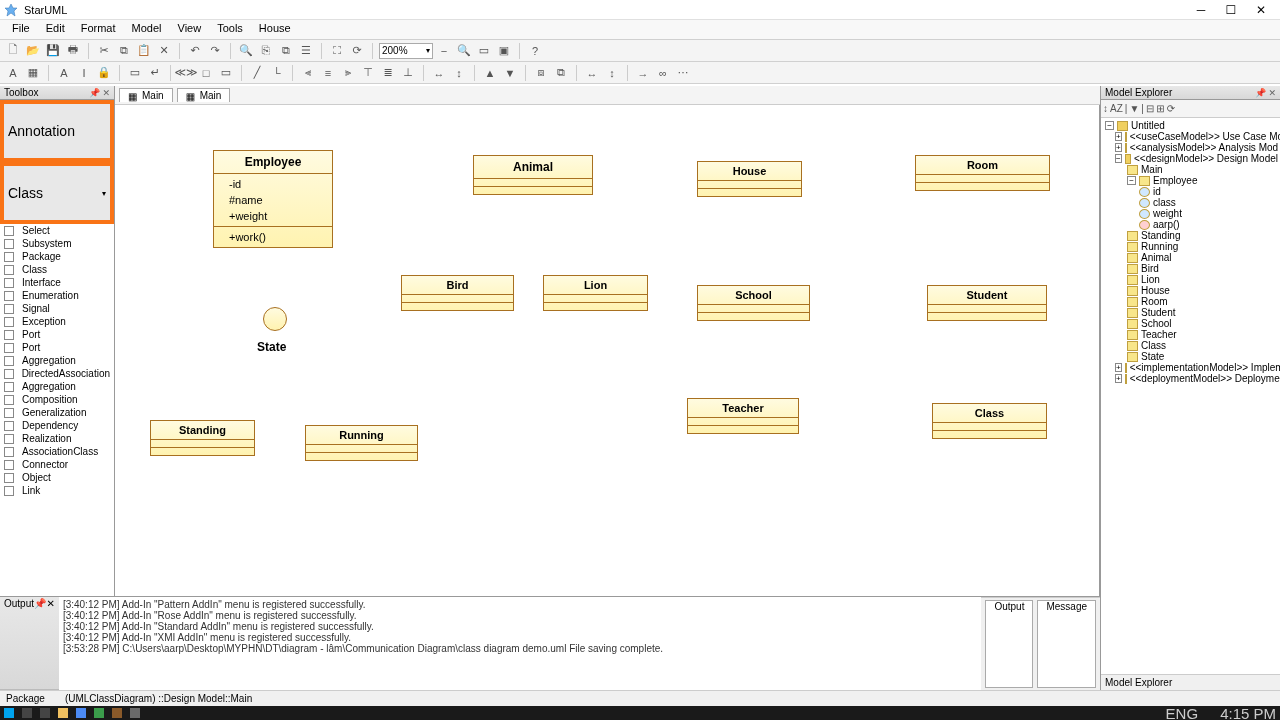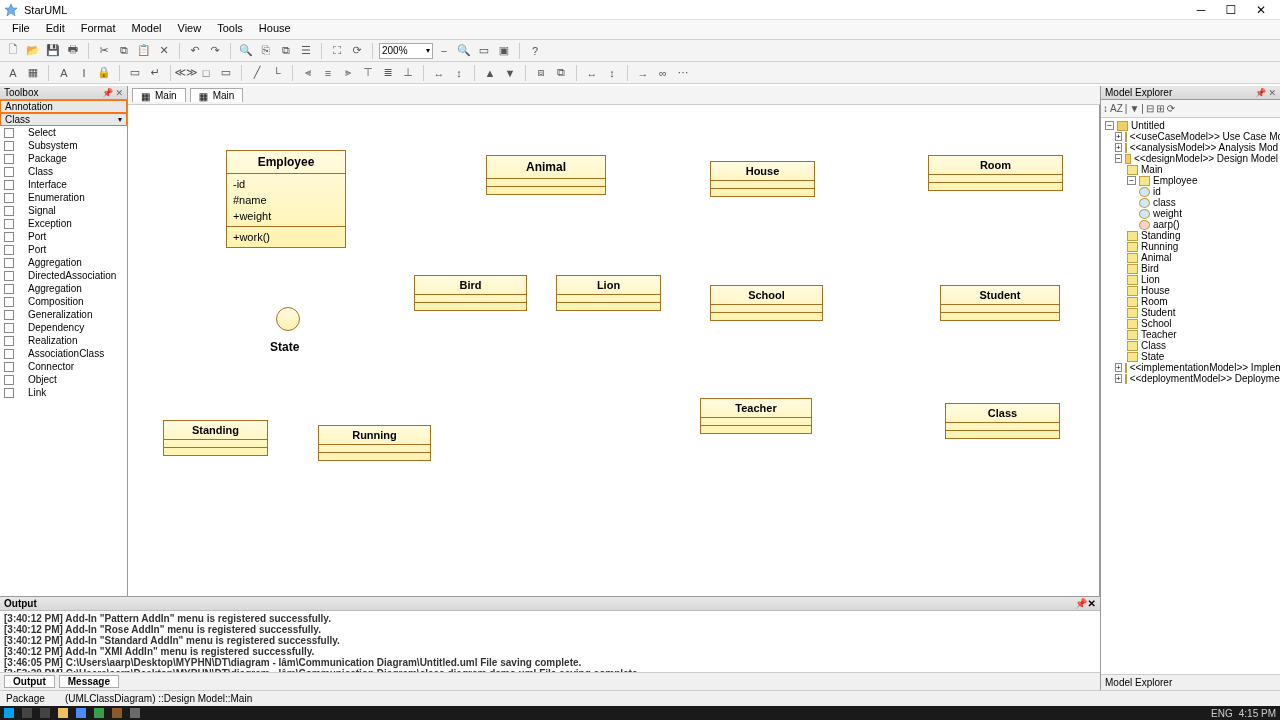--- a/index.html
+++ b/index.html
@@ -21,44 +21,44 @@
 .toolbar { height: 22px; background:#f4f4f4; border-bottom:1px solid #d0d0d0; display:flex; align-items:center; padding:0 4px; gap:2px;}
 .tb-btn { width:18px; height:18px; display:inline-flex; align-items:center; justify-content:center; color:#555;}
 .tb-sep { width:1px; height:16px; background:#ccc; margin:0 4px;}
 .zoom-box { width:54px; height:16px; border:1px solid #aaa; background:#fff; font-size:10px; padding:0 2px; display:flex; align-items:center;}
 .zoom-box::after { content:'▾'; margin-left:auto; font-size:8px;}
 
 
 .main-area { position:absolute; top:86px; left:0; right:0; bottom:30px; display:flex; }
 
 
-.toolbox { width:128px; border-right:1px solid #999; display:flex; flex-direction:column; background:#fff;}
+.toolbox { width:115px; border-right:1px solid #999; display:flex; flex-direction:column; background:#fff;}
 .panel-header { background: linear-gradient(#e8e8e8,#d8d8d8); border-bottom:1px solid #999; padding:1px 4px; font-size:10px; display:flex; align-items:center;}
 .panel-header .ph-btns { margin-left:auto; display:flex; gap:2px;}
 .panel-header .ph-btns span{ font-size:9px; color:#666;}
-.tbox-cat { background:#e8e8e8; border:1px solid #f97316; padding:0 4px; font-size:10px;}
+.tbox-cat { background:#e8e8e8; border:4px solid #f97316; padding:19px 4px; font-size:14px;}
 .tbox-cat.combo { display:flex; align-items:center;}
 .tbox-cat.combo::after { content:'▾'; margin-left:auto; font-size:8px;}
 .tbox-list { flex:1; overflow:auto;}
-.tbox-item { display:flex; align-items:center; padding:1px 4px; font-size:10px; gap:14px;}
+.tbox-item { display:flex; align-items:center; padding:1px 4px; font-size:10px; gap:8px;}
 .tbox-item .ticon { width:10px; height:10px; border:1px solid #888; background:#fff;}
 
 
 .canvas-wrap { flex:1; display:flex; flex-direction:column; min-width:0;}
 .canvas-title { background: linear-gradient(#8aa8d0,#6b90c0); color:#fff; padding:1px 6px; font-size:10px; border-bottom:1px solid #5a7aa8;}
 .tabs-row { background:#f4f4f4; border-bottom:1px solid #ccc; padding:2px 4px; display:flex; gap:4px;}
 .tab { background:#fff; border:1px solid #aaa; border-bottom:none; padding:1px 8px; font-size:10px; display:flex; align-items:center; gap:4px;}
 .tab .ticon { width:10px; height:10px;}
 .canvas { flex:1; background:#fff; position:relative; overflow:hidden; border-right:1px solid #999;}
 .canvas::before { content:''; position:absolute; inset:0; background-image: radial-gradient(#e8e8e8 0.5px, transparent 0.5px); background-size: 8px 8px;}
 
 
 .uml { position:absolute; background: linear-gradient(#fffbe0,#fff3b0); border:1px solid #a87020; display:flex; flex-direction:column;}
 .uml .u-name { text-align:center; font-weight:bold; padding:4px 6px; font-size:12px;}
-.uml .u-sec { border-top:1px solid #a87020; padding:2px 6px; min-height:10px; font-size:11px; line-height:16px;}
+.uml .u-sec { border-top:1px solid #a87020; padding:2px 15px; min-height:10px; font-size:11px; line-height:16px;}
 .uml.small .u-name { font-size:11px; padding:3px 4px;}
 .uml.empty .u-sec { min-height:8px;}
 
 
 .state-circle { position:absolute; width:24px; height:24px; border:1.5px solid #a87020; border-radius:50%; background: linear-gradient(#fffbe0,#fff3b0);}
 .state-label { position:absolute; font-weight:bold; font-size:12px;}
 
 
 .connectors { position:absolute; inset:0; pointer-events:none;}
 
@@ -74,34 +74,34 @@
 .tnode { display:flex; align-items:center; gap:3px; padding:0 0 0 2px; white-space:nowrap;}
 .tnode .exp { width:9px; height:9px; border:1px solid #888; display:inline-flex; align-items:center; justify-content:center; font-size:8px; line-height:0;}
 .tnode .ticn { width:11px; height:10px; background:#f8e68a; border:1px solid #c0a040;}
 .tnode.pkg .ticn { background:#f0d060;}
 .tnode.attr .ticn { background:#d0e8ff; border-radius:50%;}
 .tnode.op .ticn { background:#ffd0d0; border-radius:50%;}
 .ind1{margin-left:10px;} .ind2{margin-left:22px;} .ind3{margin-left:34px;}
 .exp-tabs { background:#f0f0f0; border-top:1px solid #ccc; padding:2px 4px; font-size:10px;}
 
 
-.output { position:absolute; left:0; right:180px; bottom:30px; top:auto; height:94px; border-top:1px solid #999; background:#fff; display:flex; flex-direction:column;font-weight:bold;}
+.output { position:absolute; left:0; right:180px; bottom:30px; top:auto; height:94px; border-top:1px solid #999; background:#fff; display:flex; flex-direction:row;}
 .out-head { background: linear-gradient(#e8e8e8,#d8d8d8); border-bottom:1px solid #bbb; padding:1px 4px; font-size:10px; display:flex;}
 .out-head .ph-btns{ margin-left:auto;}
 .out-body { flex:1; overflow:auto; padding:2px 4px; font-size:10px; line-height:11px; color:#333;}
 .out-tabs { background:#f0f0f0; border-top:1px solid #ccc; display:flex; gap:4px; padding:2px 4px; font-size:10px;}
 .out-tab { border:1px solid #aaa; background:#fff; padding:0 8px;}
 
 
 .statusbar { position:absolute; left:0; right:0; bottom:14px; height:16px; background:#f0f0f0; border-top:1px solid #ccc; display:flex; align-items:center; font-size:10px; padding:0 6px; gap:20px;}
 
 
 .taskbar { position:absolute; left:0; right:0; bottom:0; height:14px; background:#1a1a1a; display:flex; align-items:center; padding:0 4px; gap:8px;}
 .taskbar .ticon { width:10px; height:10px; background:#444;}
-.taskbar .tray { margin-left:auto; display:flex; gap:6px; color:#ccc; font-size:10px; align-items:flex-start;}
+.taskbar .tray { margin-left:auto; display:flex; gap:22px; color:#ccc; font-size:15px; align-items:flex-start;}
 </style>
 </head>
 <body>
 
 <div class="titlebar">
   <span class="app-icon">
     <svg viewBox="0 0 14 14">
         <polygon points="7,1 9,5 13,5 10,8 11,13 7,10 3,13 4,8 1,5 5,5" fill="#6ab0f0" stroke="#3070b0" stroke-width="0.5"></polygon>
       </svg>
   </span>
@@ -553,21 +553,20 @@
 <div class="output">
   <div class="out-head">
     <span>Output</span>
     <div class="ph-btns"><span>📌</span><span>✕</span></div>
   </div>
   <div class="out-body">
     <div>[3:40:12 PM]  Add-In "Pattern AddIn" menu is registered successfully.</div>
     <div>[3:40:12 PM]  Add-In "Rose AddIn" menu is registered successfully.</div>
     <div>[3:40:12 PM]  Add-In "Standard AddIn" menu is registered successfully.</div>
     <div>[3:40:12 PM]  Add-In "XMI AddIn" menu is registered successfully.</div>
-    <div>[3:46:05 PM]  C:\Users\aarp\Desktop\MYPHN\DT\diagram - lâm\Communication Diagram\Untitled.uml File saving complete.</div>
     <div>[3:53:28 PM]  C:\Users\aarp\Desktop\MYPHN\DT\diagram - lâm\Communication Diagram\class diagram demo.uml File saving complete.</div>
   </div>
   <div class="out-tabs">
     <div class="out-tab">Output</div>
     <div class="out-tab">Message</div>
   </div>
 </div>
 
 <div class="statusbar">
   <span>Package</span>

